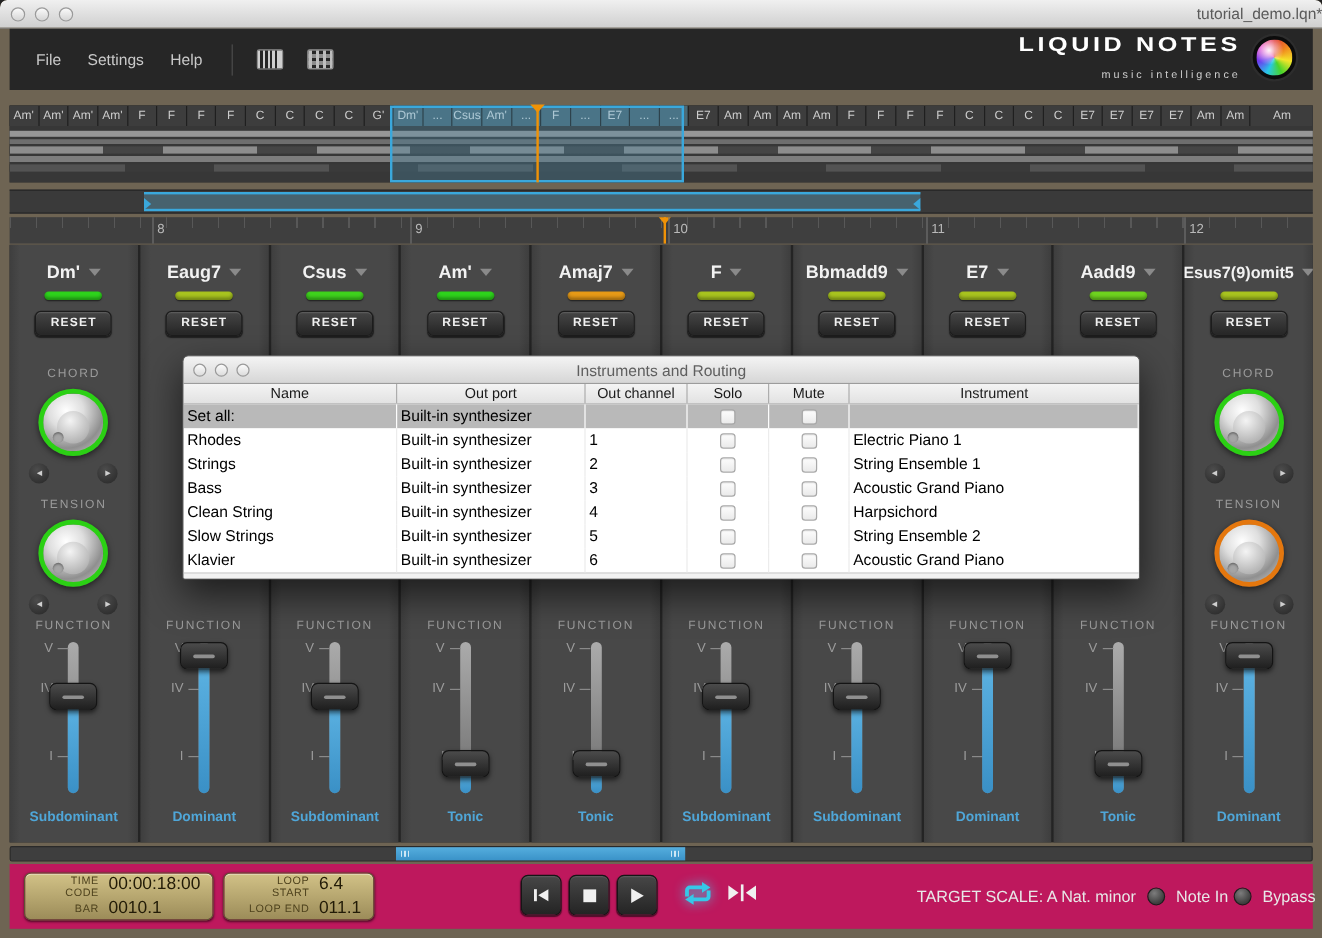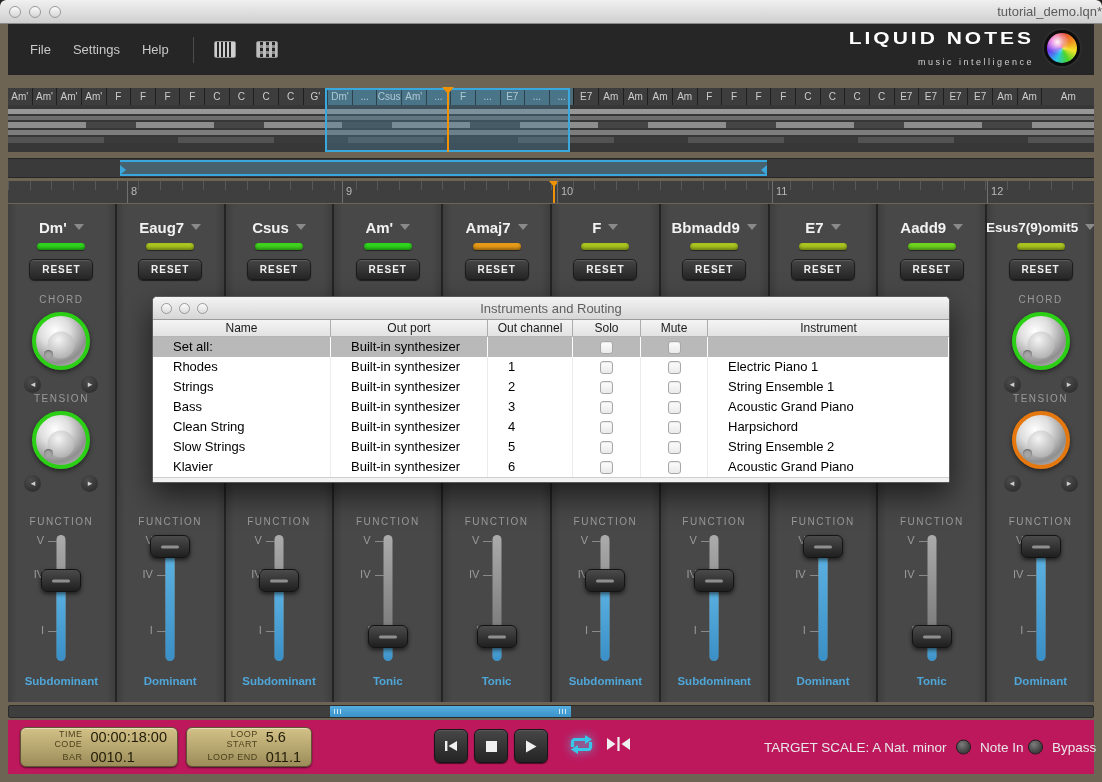--- a/index.html
+++ b/index.html
@@ -90,21 +90,21 @@
   .chname { color:#f2f2f2; font-size:15px; font-weight:bold; white-space:nowrap; }
   .dd { width:0; height:0; border-left:5px solid transparent; border-right:5px solid transparent;
         border-top:6px solid #8a8a8a; }
   .pill { margin-top:5px; width:48px; height:7px; border-radius:4px;
           box-shadow:inset 0 -2px 3px rgba(0,0,0,.35), 0 1px 1px rgba(0,0,0,.5); }
   .reset { margin-top:9px; width:64px; height:21px; border-radius:5px; border:1px solid #1c1c1c;
            background:linear-gradient(#454545,#262626); color:#f0f0f0; font-size:10px;
            font-weight:bold; letter-spacing:1px; font-family:inherit;
            box-shadow:0 1px 1px rgba(0,0,0,.6), inset 0 1px 0 rgba(255,255,255,.12); }
   .knobzone { margin-top:14px; height:218px; width:100%; display:flex; flex-direction:column; align-items:center; }
-  .kz-label { color:#9b9b9b; font-size:10px; letter-spacing:1.5px; }
+  .kz-label { color:#9b9b9b; font-size:10px; letter-spacing:1.5px; margin-top:12px; }
   .knob { margin-top:7px; width:58px; height:58px; border-radius:50%; border-width:4px; border-style:solid;
           background:radial-gradient(circle at 38% 30%, #ffffff, #dedede 32%, #8f8f8f 68%, #c8c8c8 95%);
           position:relative; box-shadow:0 2px 5px rgba(0,0,0,.55); }
   .knob-cap { position:absolute; left:50%; top:58%; transform:translate(-50%,-50%);
               width:27px; height:27px; border-radius:50%;
               background:radial-gradient(circle at 40% 30%, #f4f4f4, #b4b4b4 75%); }
   .knob-dot { position:absolute; left:15%; bottom:14%; width:9px; height:9px; border-radius:50%;
               background:#a5a5a5; box-shadow:inset 0 1px 2px rgba(0,0,0,.4); }
   .knob-arrows { margin-top:6px; width:74px; display:flex; justify-content:space-between; }
   .karrow { width:17px; height:17px; border-radius:50%; background:radial-gradient(circle at 40% 32%, #4c4c4c, #262626);
@@ -136,21 +136,21 @@
   .dlg-dot { width:11px; height:11px; border-radius:50%; border:1px solid #9a9a9a;
              background:linear-gradient(#fbfbfb,#dcdcdc); }
   .dlg-title { position:absolute; left:0; right:0; text-align:center; color:#5f5f5f; font-size:13px; }
   .dlg-table { width:100%; }
   .dlg-row { display:grid; grid-template-columns:178px 157px 85px 68px 67px 1fr; }
   .dlg-head { height:17px; background:linear-gradient(#f4f4f4,#e2e2e2); border-bottom:1px solid #b5b5b5; }
   .dlg-head > div { font-size:12px; color:#1a1a1a; text-align:center; line-height:16px;
                     border-right:1px solid #adadad; }
   .dlg-head > div:last-child { border-right:none; }
   .dlg-body-row { height:20px; background:#fff; }
-  .dlg-body-row > div { font-size:13px; color:#000; line-height:20px; padding-left:20px;
+  .dlg-body-row > div { font-size:13px; color:#000; line-height:20px; padding-left:3px;
                         border-right:1px solid #ececec; overflow:hidden; white-space:nowrap; }
   .dlg-body-row > div:last-child { border-right:none; }
   .dlg-body-row.setall { background:#b9b9b9; }
   .dlg-body-row.setall > div { border-right:1px solid #fdfdfd; }
   .cbx-cell { display:flex; align-items:center; justify-content:center; padding-left:0 !important; }
   .cbx { width:13px; height:13px; border-radius:3px; border:1px solid #a8a8a8;
          background:linear-gradient(#fdfdfd,#eaeaea); box-shadow:inset 0 1px 1px rgba(0,0,0,.08); }
   .dlg-footer { height:5px; background:#f2f2f2; border-top:1px solid #cfcfcf; }
 
   
@@ -558,21 +558,21 @@
 
     <div class="bottombar">
       <div class="lcd lcd-1">
         <span class="lcd-label">TIME CODE</span>
         <span class="lcd-value">00:00:18:00</span>
         <span class="lcd-label">BAR</span>
         <span class="lcd-value">0010.1</span>
       </div>
       <div class="lcd lcd-2">
         <span class="lcd-label">LOOP START</span>
-        <span class="lcd-value">5.6</span>
+        <span class="lcd-value">6.4</span>
         <span class="lcd-label">LOOP END</span>
         <span class="lcd-value">011.1</span>
       </div>
       <div class="transport">
         <button class="tbtn">
           <svg width="14" height="12" viewBox="0 0 14 12">
             <rect x="1" y="1" width="2.4" height="10" fill="#f0f0f0"></rect>
             <polygon points="13,1 13,11 4.5,6" fill="#f0f0f0"></polygon>
           </svg>
         </button>

